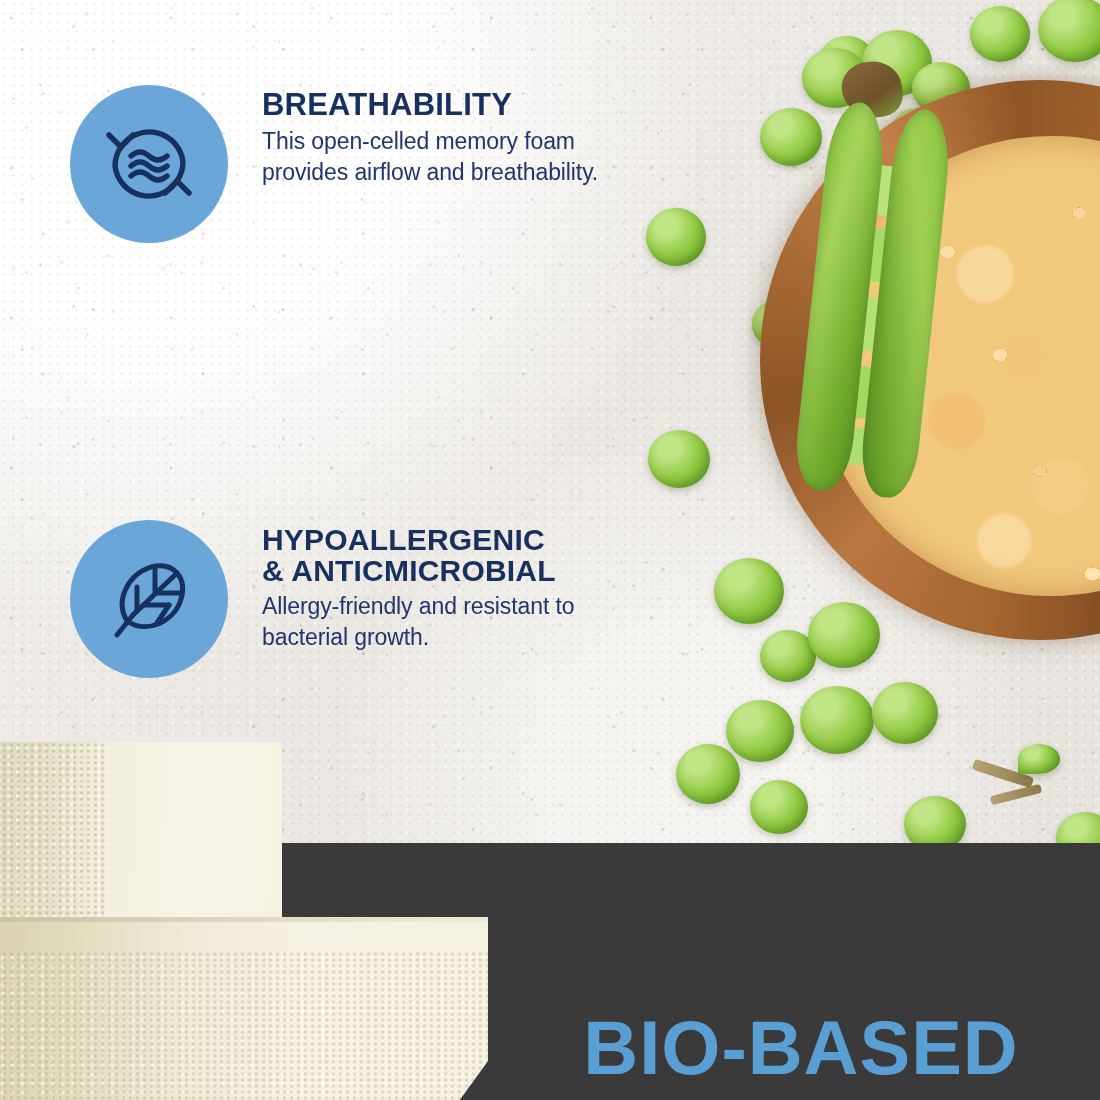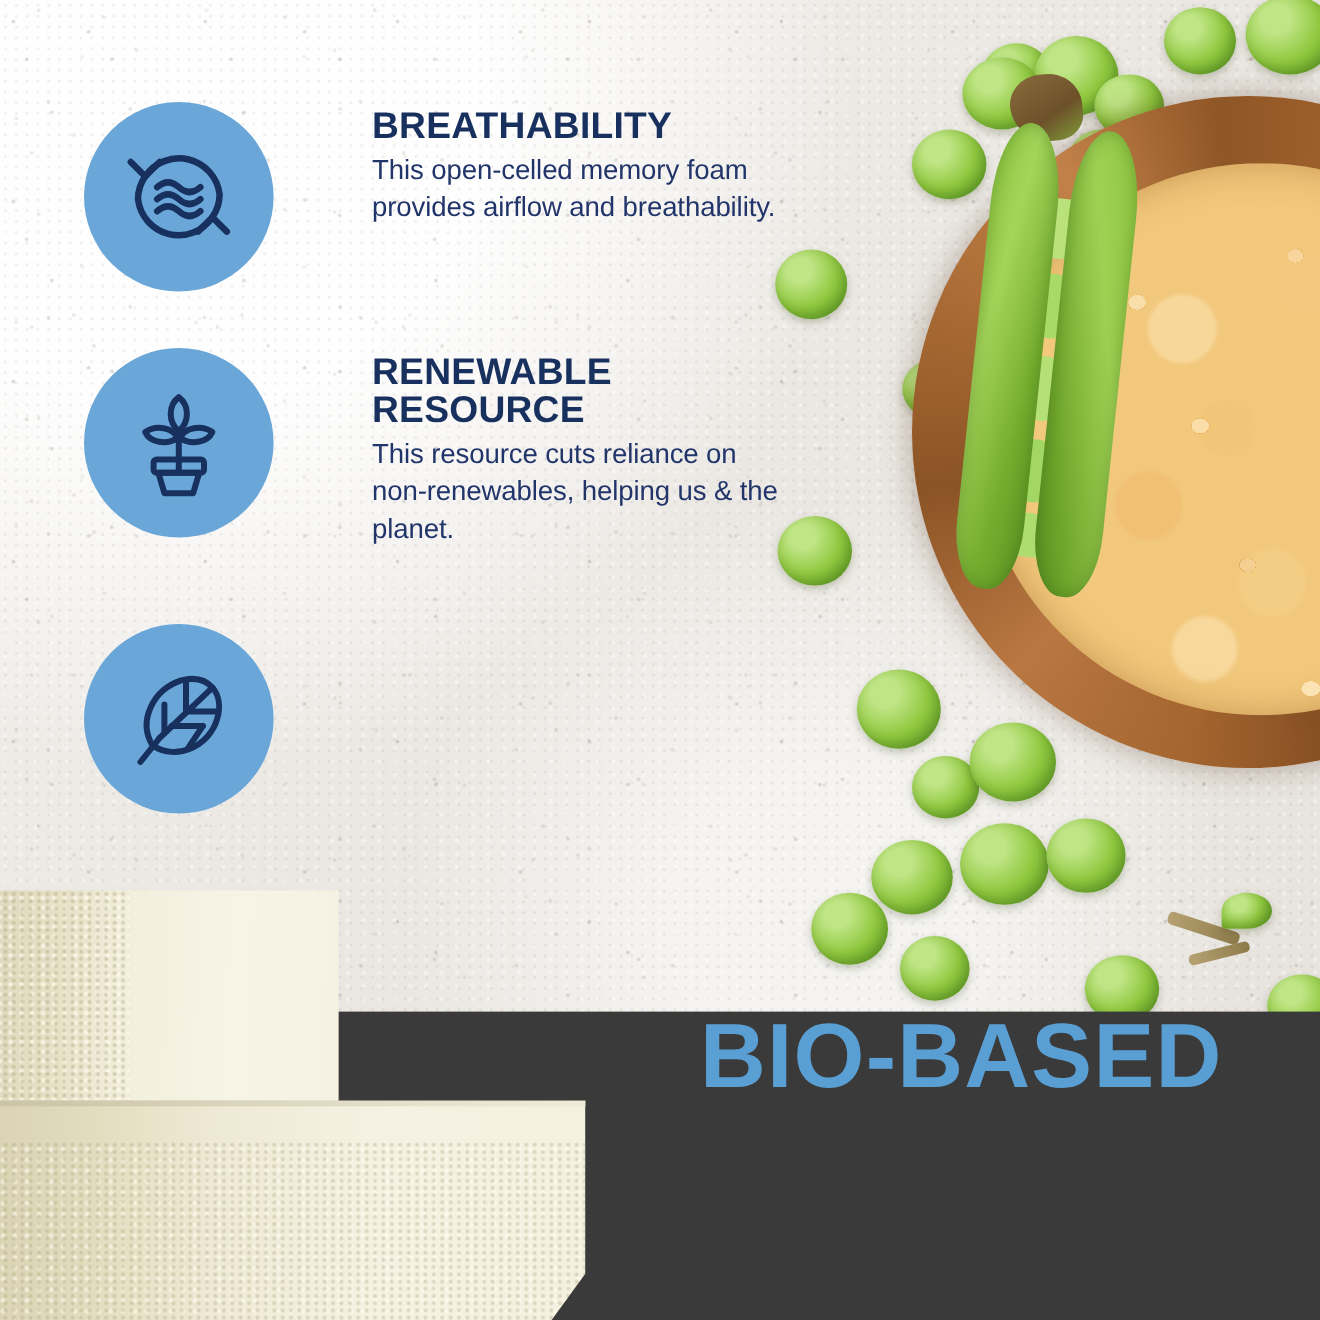--- a/index.html
+++ b/index.html
@@ -166,21 +166,21 @@
     position:absolute;
     left:282px;top:843px;width:818px;height:257px;
     background:#3a3a3a;
     z-index:5;
   }
   .banner-text{
     position:absolute;
     left:282px;top:843px;width:818px;height:257px;
     z-index:9;
     display:flex;flex-direction:column;
-    align-items:center;justify-content:space-between;
+    align-items:center;justify-content:flex-end;
     padding-left:220px;
     box-sizing:border-box;
   }
   .bio-title{
     font-size:76px;font-weight:bold;
     letter-spacing:1px;
     color:#5a9fd4;
     line-height:1;
     margin:0 0 14px 0;
     white-space:nowrap;
@@ -227,21 +227,21 @@
     background:linear-gradient(90deg,rgba(200,193,164,.9),rgba(236,231,211,.6));
     z-index:8;
   }
 
   
   .features{
     position:absolute;
     left:0;top:0;width:640px;height:700px;
     z-index:6;
   }
-  .feature{position:absolute;display:flex;align-items:flex-start;gap:48px;}
+  .feature{position:absolute;display:flex;align-items:flex-start;}
   .f1{left:70px;top:85px;}
   .f2{left:70px;top:290px;}
   .f3{left:70px;top:520px;}
 
   .icon-circle{
     width:158px;height:158px;border-radius:50%;
     background:#6aa6d8;
     flex:0 0 158px;
     display:flex;align-items:center;justify-content:center;
   }
@@ -345,50 +345,38 @@
           <path d="M32 52 Q41 44 50 52 T68 52"></path>
           <path d="M32 62 Q41 54 50 62 T68 62"></path>
         </svg>
       </div>
       <div class="feature-text">
         <h2 class="f-title">BREATHABILITY</h2>
         <p class="f-desc">This open-celled memory foam provides airflow and breathability.</p>
       </div>
     </div>
 
-    <div class="feature f2">
-      <div class="icon-circle">
-        <svg width="100" height="100" viewBox="0 0 100 100" fill="none" stroke="#17305e" stroke-width="5" stroke-linecap="round" stroke-linejoin="round">
-          <path d="M50 44 L50 72"></path>
-          <path d="M50 40 C41 33 41 19 50 12 C59 19 59 33 50 40 Z"></path>
-          <path d="M49 46 C40 52 26 50 22 41 C31 35 45 37 49 46 Z"></path>
-          <path d="M51 46 C60 52 74 50 78 41 C69 35 55 37 51 46 Z"></path>
-          <rect x="29" y="64" width="42" height="11" rx="2.5"></rect>
-          <path d="M33 75 L38 92 L62 92 L67 75 Z"></path>
-        </svg>
-      </div>
-      <div class="feature-text">
-        <h2 class="f-title">RENEWABLE
-RESOURCE</h2>
-        <p class="f-desc">This resource cuts reliance on non-renewables, helping us &amp; the planet.</p>
-      </div>
-    </div>
 
     <div class="feature f3">
       <div class="icon-circle">
         <svg width="100" height="100" viewBox="0 0 100 100" fill="none" stroke="#17305e" stroke-width="5" stroke-linecap="round" stroke-linejoin="round">
           <path d="M28 72 C16 52 28 26 52 18 C76 12 88 30 82 50 C76 72 48 86 28 72 Z"></path>
           <path d="M18 86 L34 66"></path>
           <path d="M34 66 L78 24"></path>
           <path d="M56 20 L56 44 L82 44"></path>
           <path d="M44 56 L70 56"></path>
           <path d="M38 62 L38 38"></path>
           <path d="M70 56 L58 74"></path>
         </svg>
       </div>
+      <div class="feature-text">
+        <h2 class="f-title">HYPOALLERGENIC
+&amp; ANTICMICROBIAL</h2>
+        <p class="f-desc">Allergy-friendly and resistant to bacterial growth.</p>
+      </div>
     </div>
   </div>
 
   <div class="banner"></div>
   <div class="banner-text">
     <div class="bio-title">BIO-BASED</div>
   </div>
 
 </div>
 

